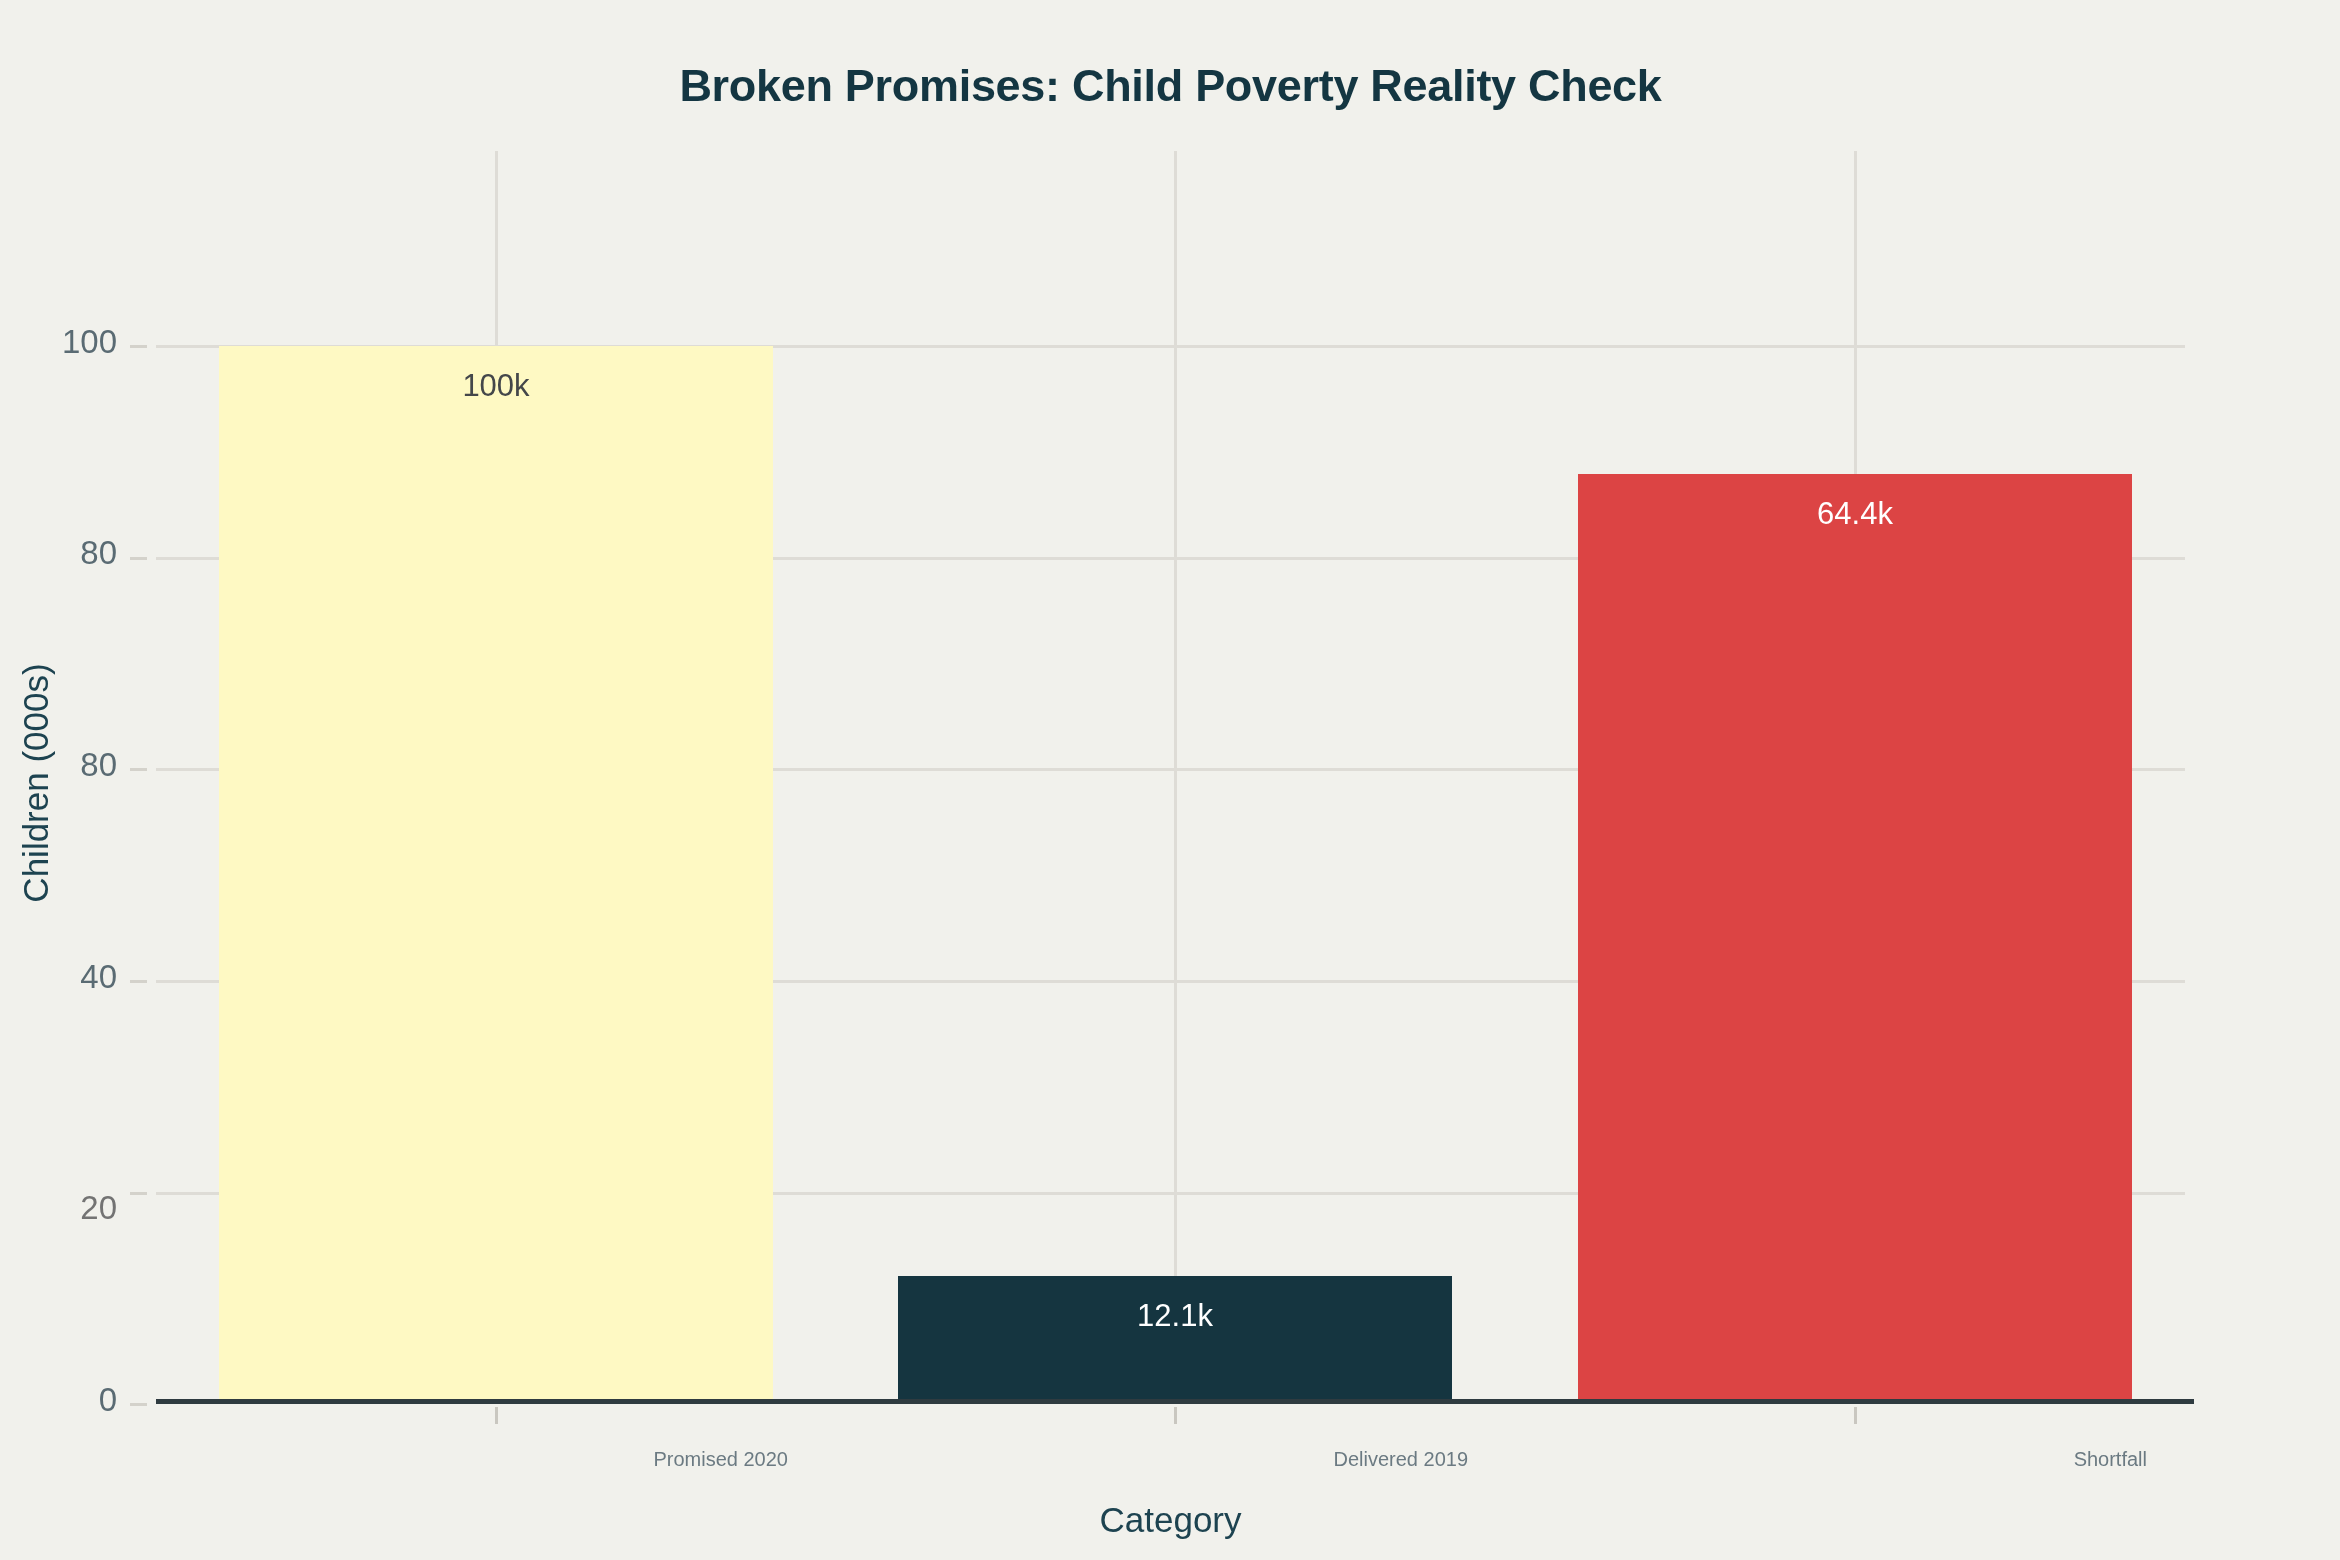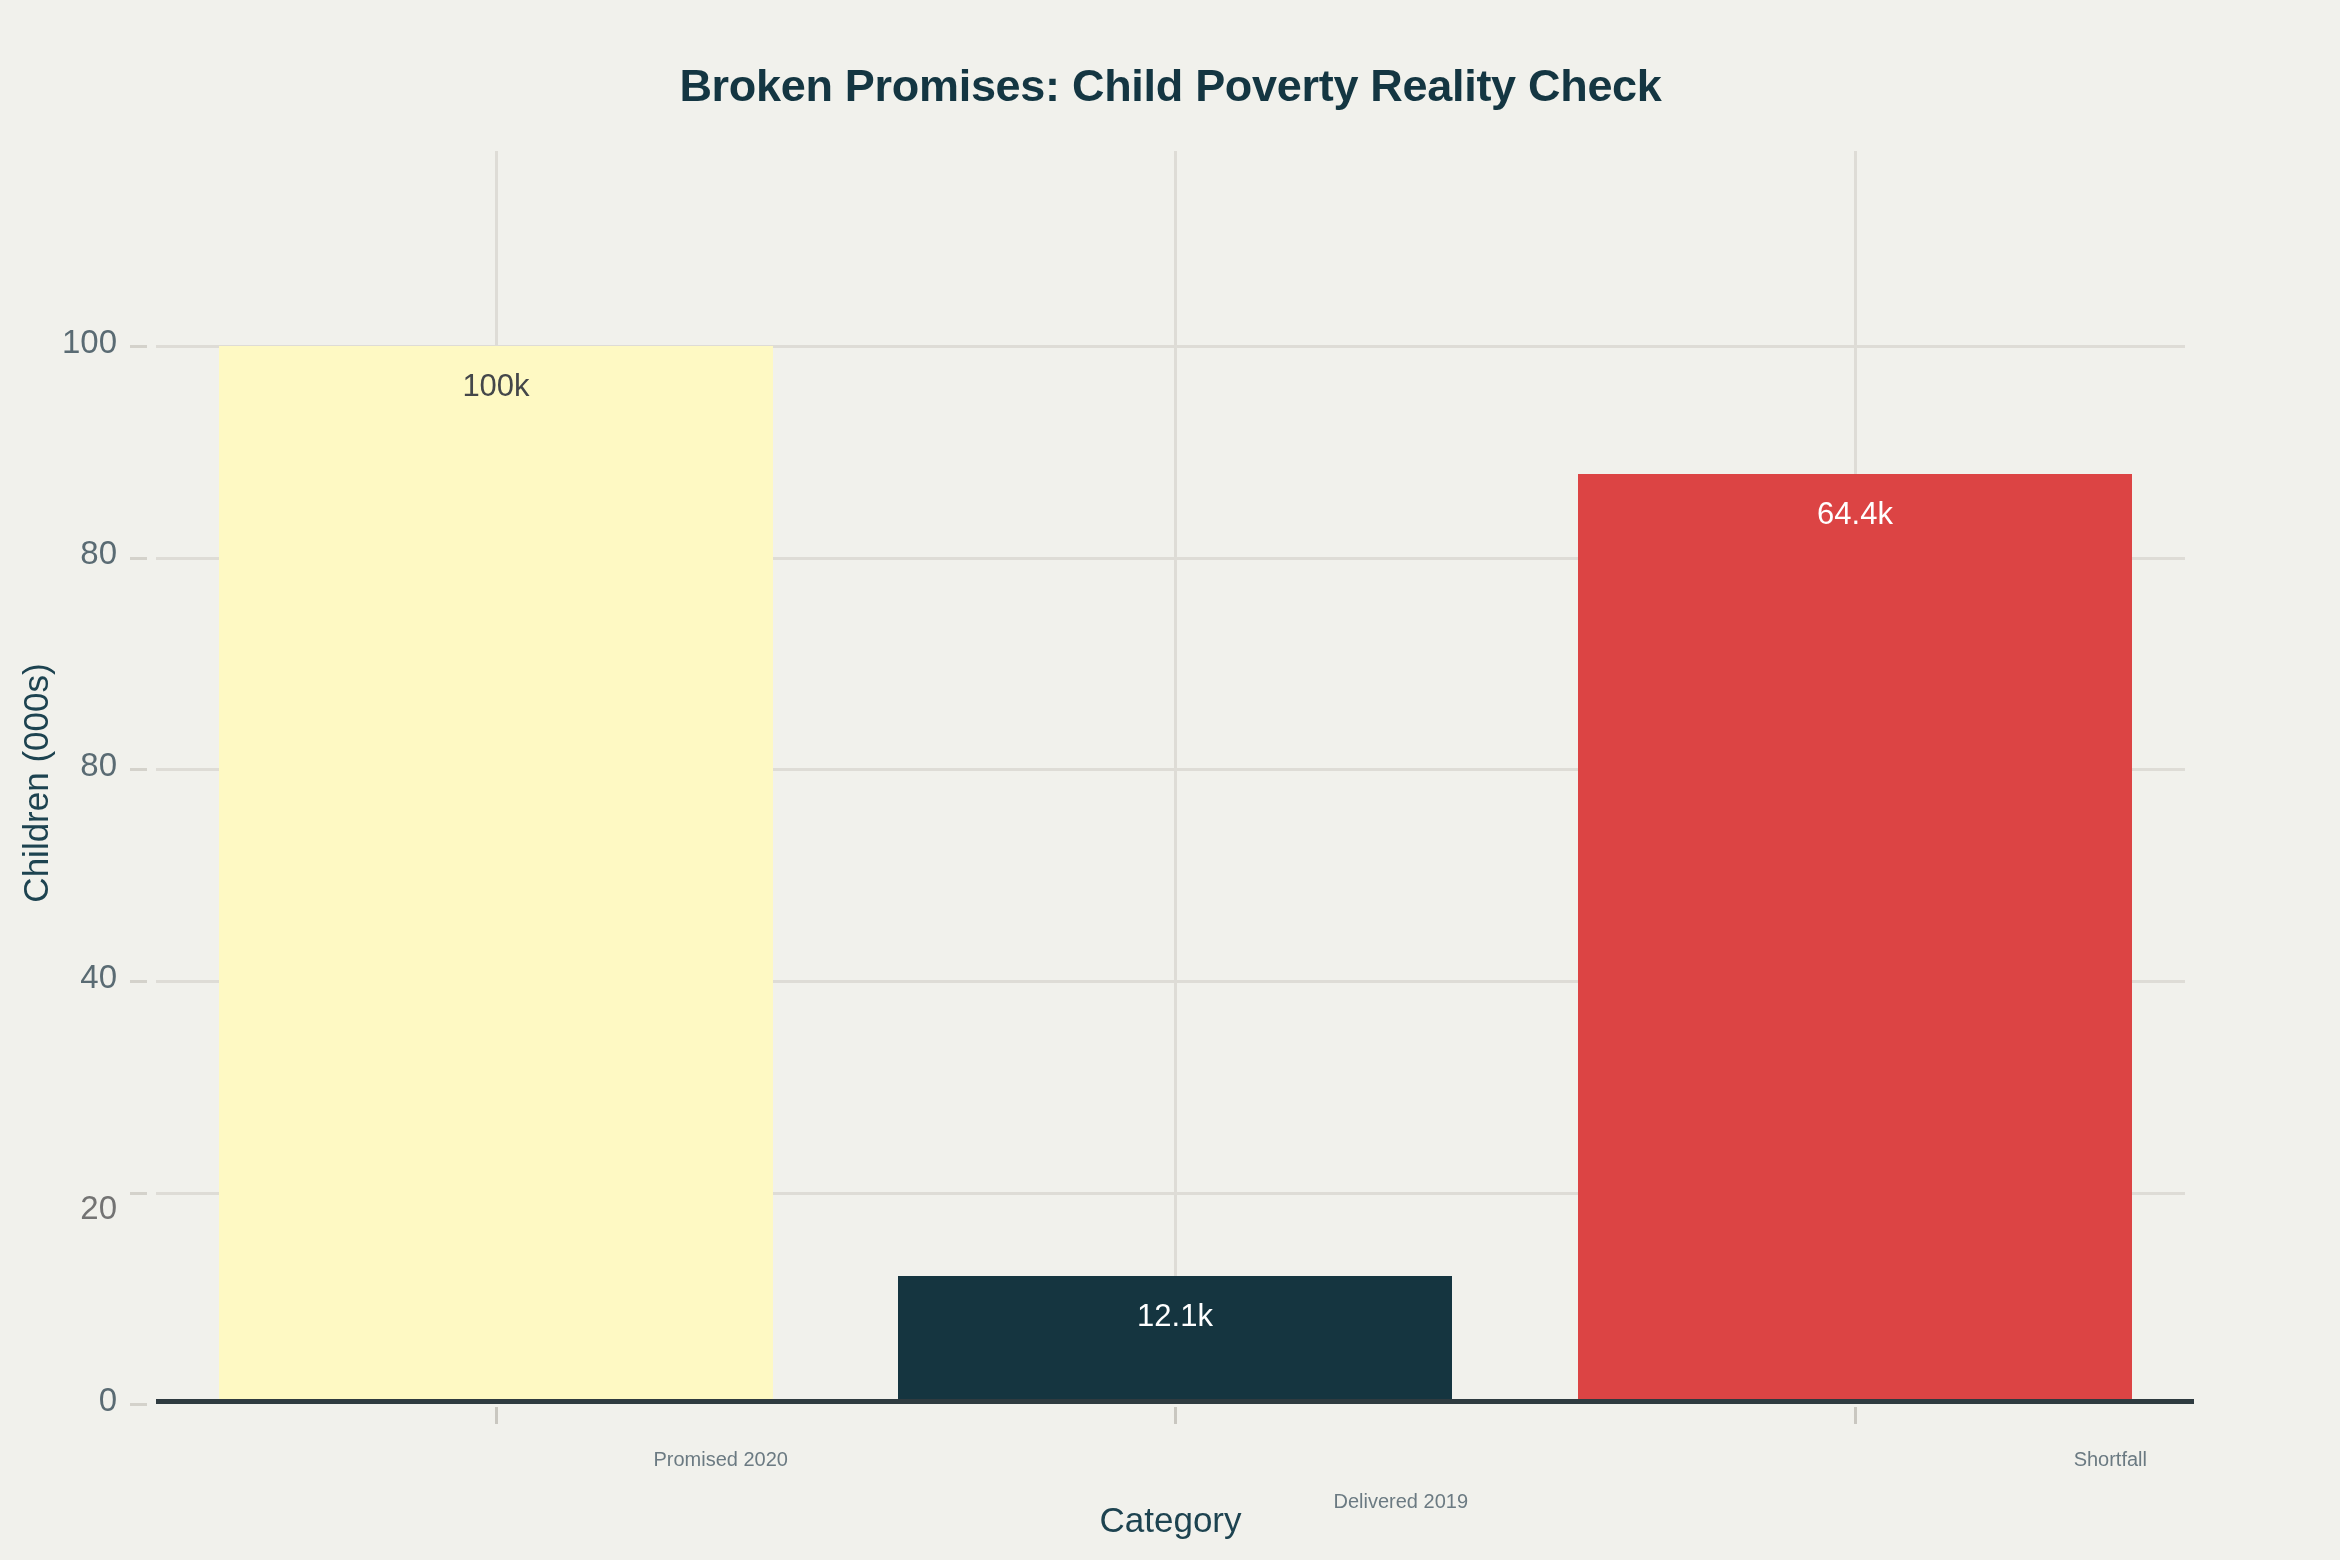--- a/index.html
+++ b/index.html
@@ -168,21 +168,21 @@
       <div class="ytick-text" style="top: 551px; color: rgb(90, 107, 115);">80</div>
       <div class="tick-mark-y" style="top: 362px;"></div>
       <div class="ytick-text" style="top: 339px; color: rgb(90, 107, 115);">80</div>
       <div class="tick-mark-y" style="top: 150px;"></div>
       <div class="ytick-text" style="top: 128px; color: rgb(90, 107, 115);">100</div>
     </div>
   <div id="xticks-layer">
       <div class="tick-mark-x" style="left: 339px; top: 1212px;"></div>
       <div class="xtick-text" style="left: 47px; top: 1253px; color: rgb(107, 122, 130);">Promised 2020</div>
       <div class="tick-mark-x" style="left: 1018px; top: 1212px;"></div>
-      <div class="xtick-text" style="left: 727px; top: 1295px; color: rgb(107, 122, 130);">Delivered 2019</div>
+      <div class="xtick-text" style="left: 727px; top: 1253px; color: rgb(107, 122, 130);">Delivered 2019</div>
       <div class="tick-mark-x" style="left: 1698px; top: 1212px;"></div>
       <div class="xtick-text" style="left: 1406px; top: 1253px; color: rgb(107, 122, 130);">Shortfall</div>
     </div>
 </div>
 
 <div id="axis-title-x">Category</div>
 <div id="axis-title-y">Children (000s)</div>
 
 
 </body></html>

